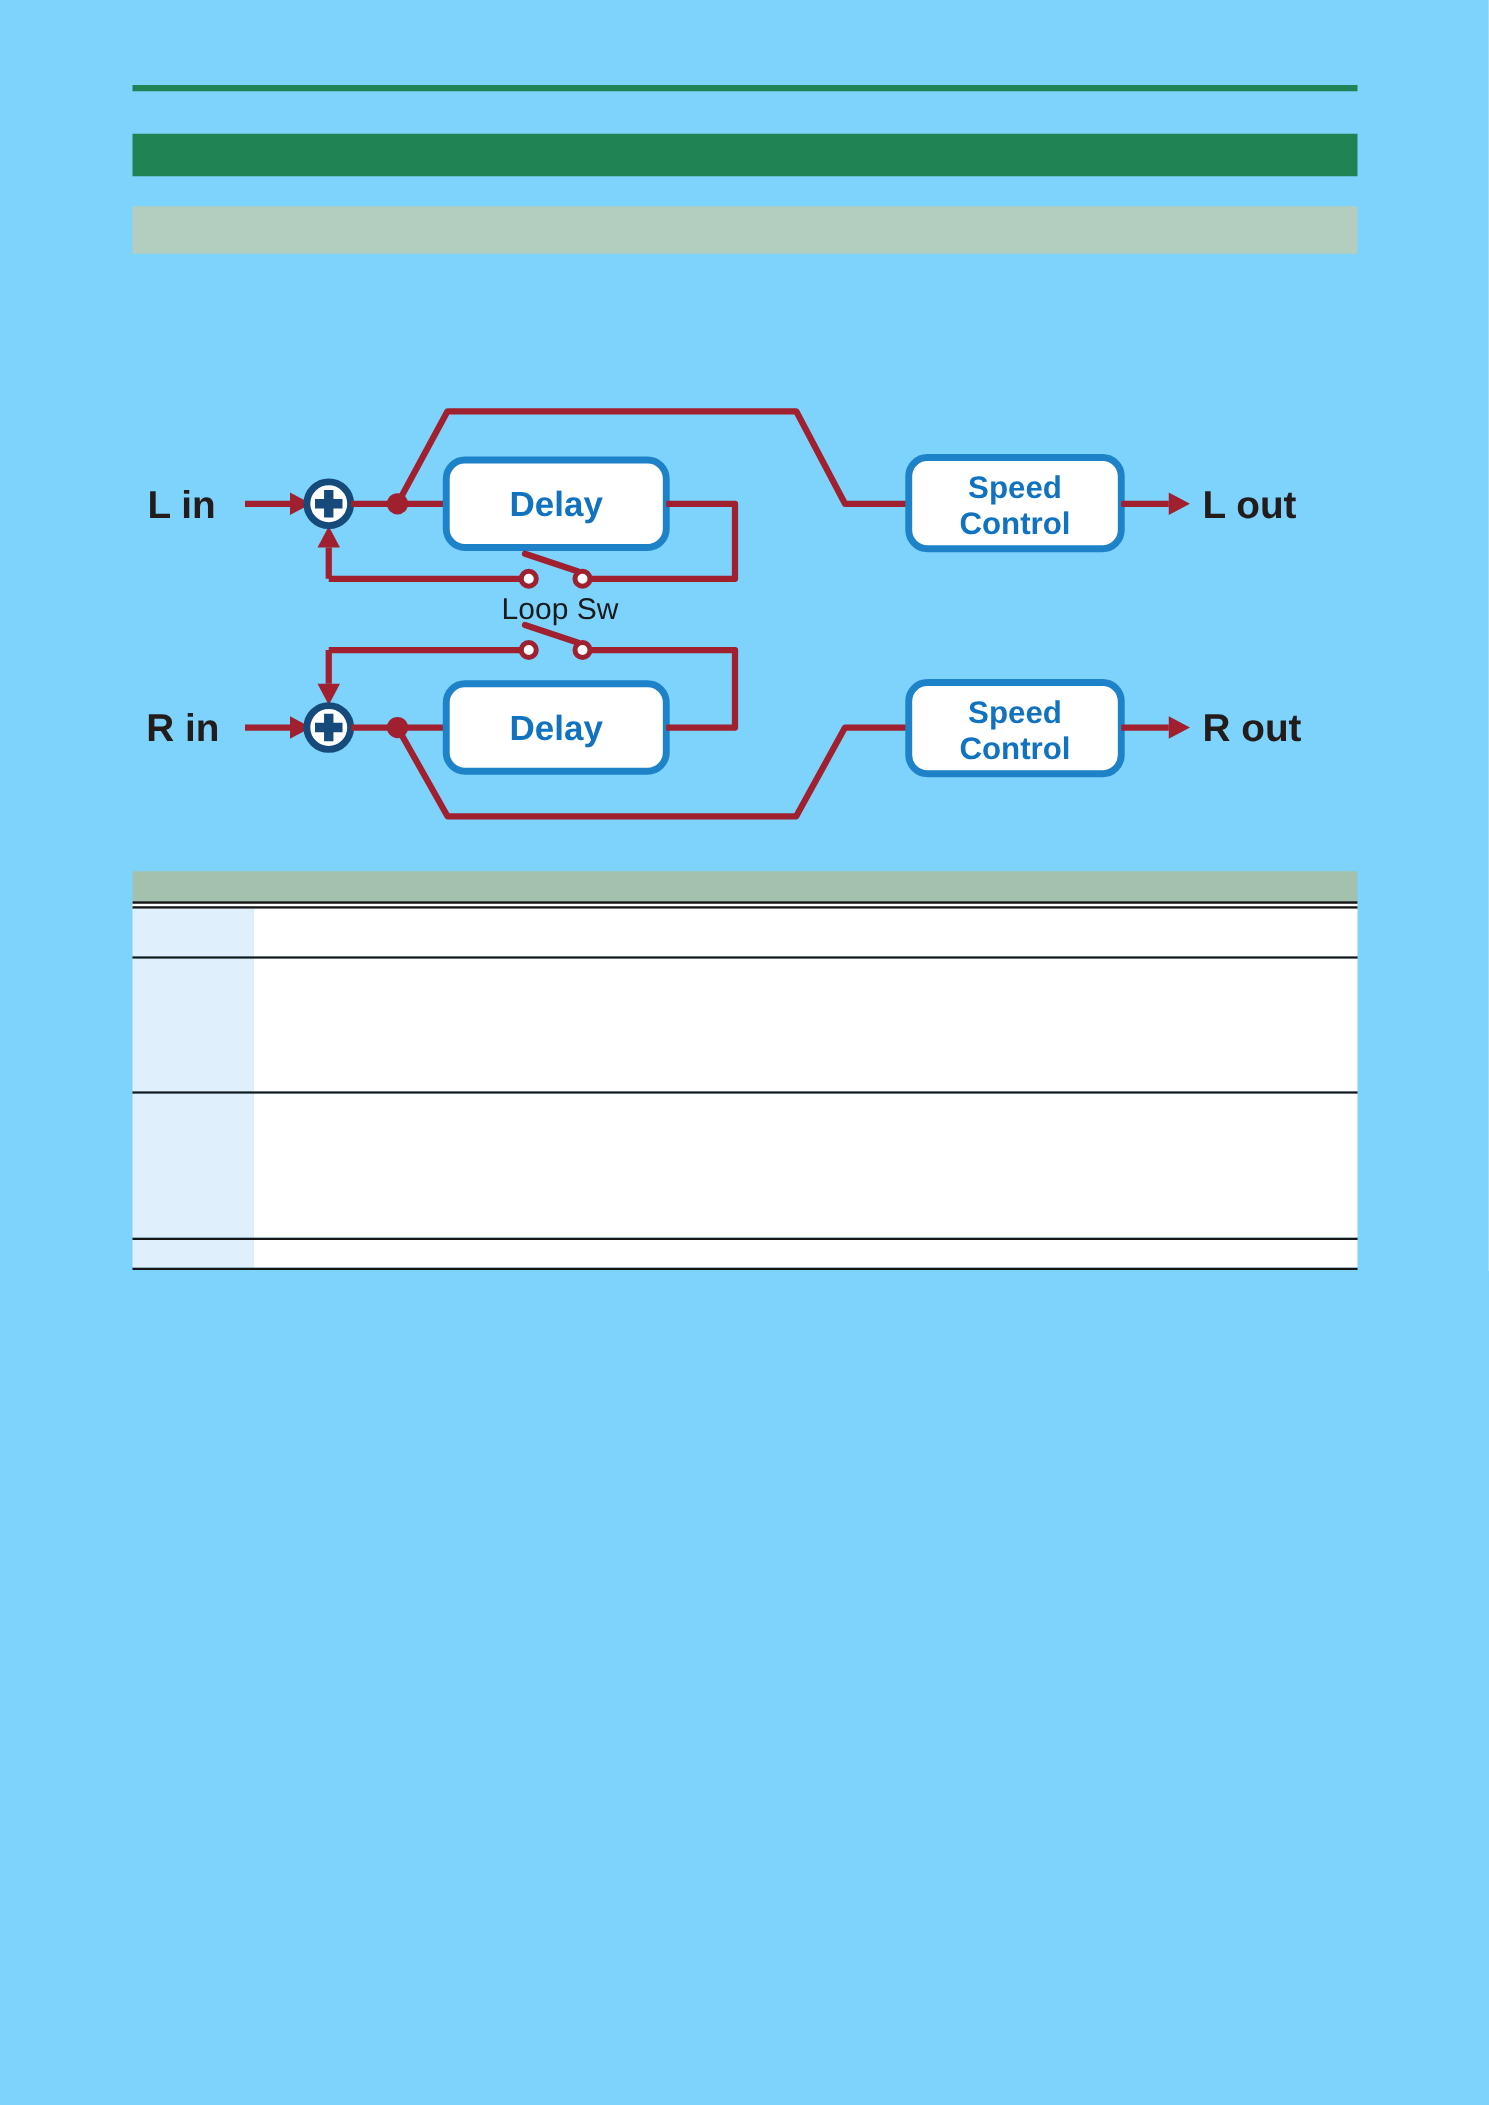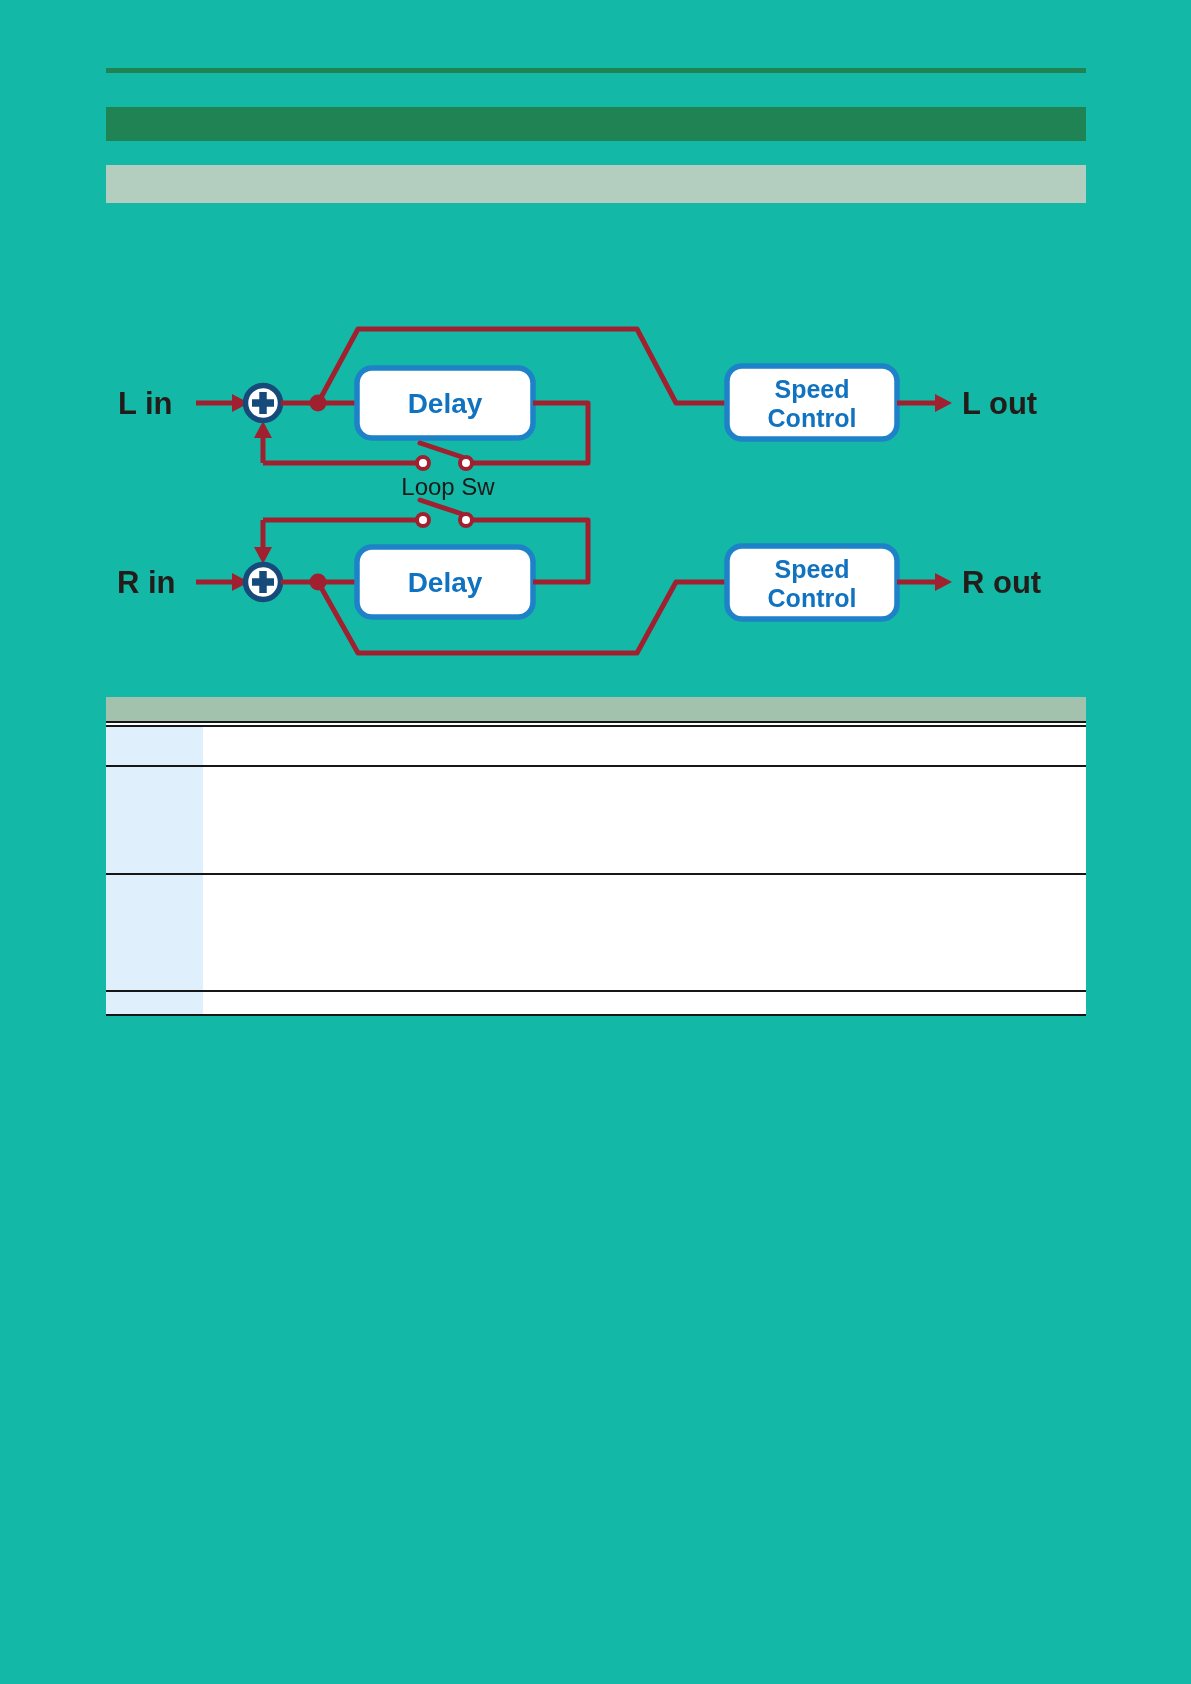--- a/index.html
+++ b/index.html
@@ -1,20 +1,20 @@
 <!DOCTYPE html>
 <html><head>
 <meta charset="utf-8">
 <style>
   html,body{margin:0;padding:0;background:#e9e9e9;}
   .page{
     position:relative;
     width:1191px;height:1684px;
     margin:0 auto;
-    background:#14b8a6;
+    background:#7dd3fc;
     font-family:"Liberation Sans", sans-serif;
     overflow:hidden;
   }
   .abs{position:absolute;}
   
   .top-rule{left:106px;top:68px;width:980px;height:5px;background:#1f8354;}
   .section-bar{left:106px;top:107px;width:980px;height:34px;background:#1f8354;}
   .subsection-bar{left:106px;top:165px;width:980px;height:38px;background:#b3cdbf;}
   
   .diagram{left:0;top:0;width:1191px;height:700px;}

